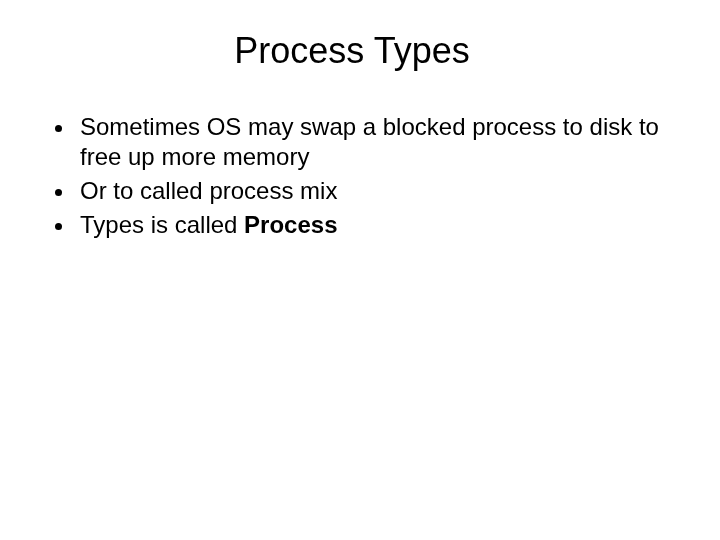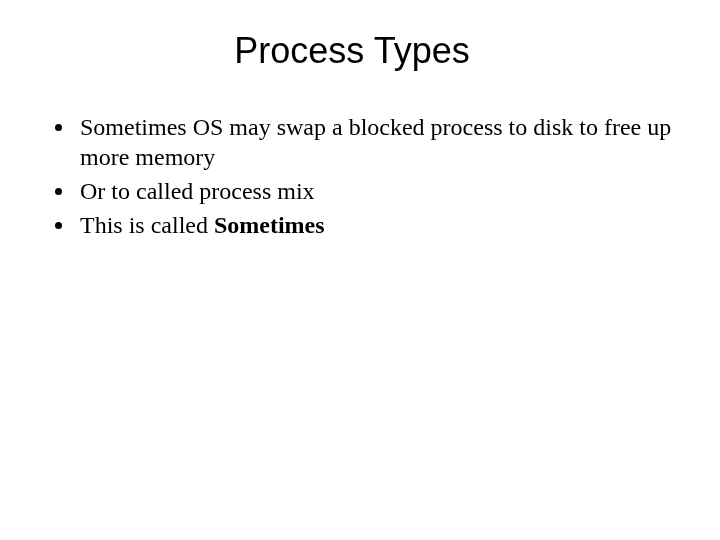--- a/index.html
+++ b/index.html
@@ -22,35 +22,34 @@
     font-size: 36px;
     font-weight: normal;
     margin: 10px 0 40px 0;
   }
   ul.bullets {
     list-style: disc;
     margin: 0;
     padding-left: 46px;
     font-size: 24px;
     line-height: 1.25;
-    font-family: Liberation Serif, serif;
   }
   ul.bullets li {
     margin: 0 0 4px 0;
     padding-left: 4px;
   }
   .bold {
     font-weight: bold;
   }
 </style>
 </head>
 <body>
 
 <div class="slide">
   <h1 class="title">Process Types</h1>
   <ul class="bullets">
     <li>Sometimes OS may swap a blocked process to disk to free up more memory</li>
     <li>Or to called process mix</li>
     <li>
-      <span>This is called </span><span class="bold">Sometimes</span>
+      <span>Types is called </span><span class="bold">Process</span>
     </li>
   </ul>
 </div>
 
 </body></html>

